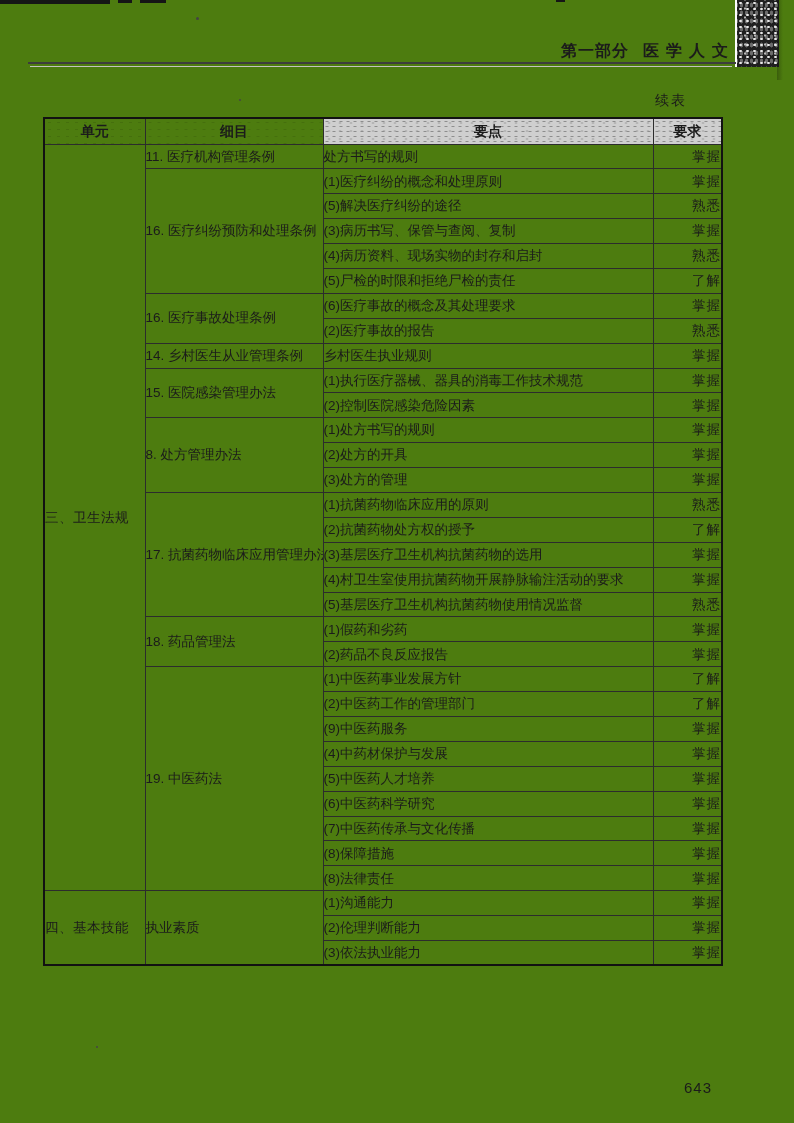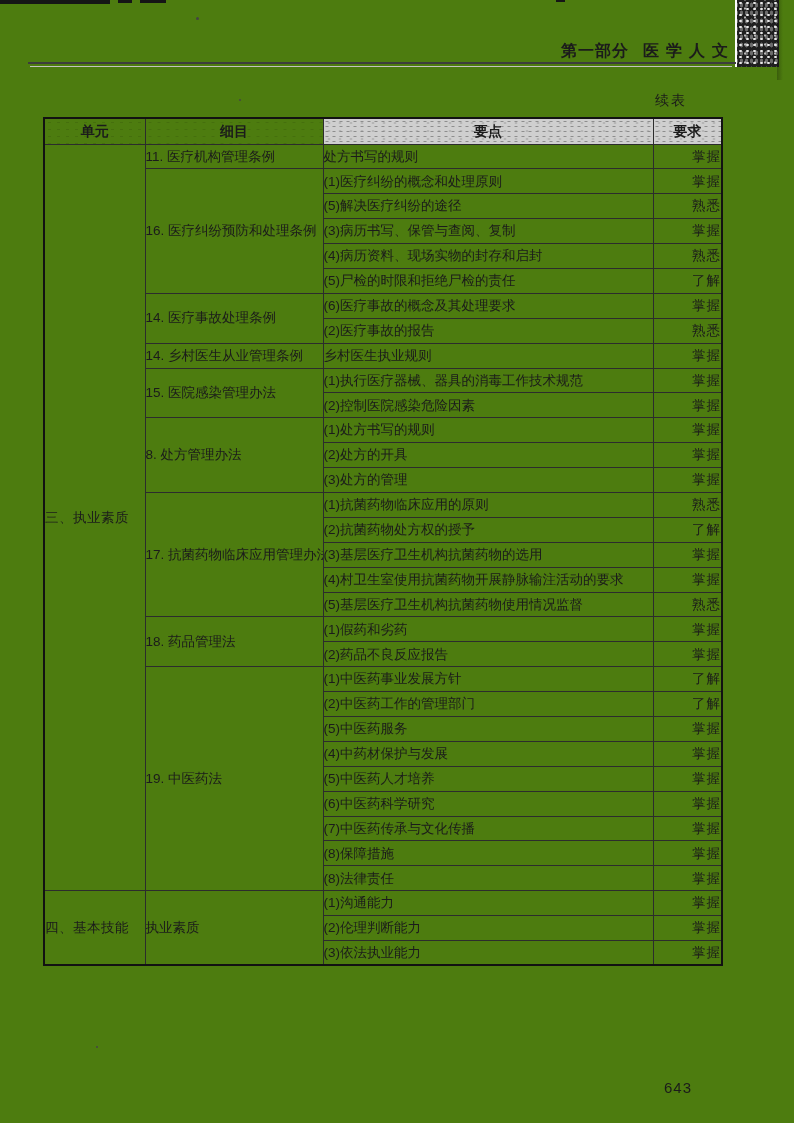--- a/index.html
+++ b/index.html
@@ -66,21 +66,21 @@
       radial-gradient(#8d8d8d 1px, transparent 1.4px),
       radial-gradient(#a8a8a8 1px, transparent 1.3px);
     background-size:7px 5px, 11px 8px;
   }
   td.cell-unit  { text-align:left; padding-left:3px;  letter-spacing:0.5px; }
   td.cell-item  { text-align:left; padding-left:5px; }
   td.cell-point { text-align:left; padding-left:8px; padding-right:3px; }
   td.cell-req   { text-align:right; letter-spacing:1px; }
 
   
-  .page-number { position:absolute; left:664px; top:1079px; font-size:15px; letter-spacing:1px; }
+  .page-number { position:absolute; left:684px; top:1079px; font-size:15px; letter-spacing:1px; }
 
   
   .speck { position:absolute; background:#444; border-radius:50%; }
 </style>
 </head>
 <body>
 
 <div class="page">
 
   <div class="edge-bar" style="left:0;top:0;width:110px;height:4px;"></div>
@@ -112,21 +112,21 @@
     <thead>
       <tr>
         <th>单元</th>
         <th>细目</th>
         <th class="shaded">要点</th>
         <th class="shaded">要求</th>
       </tr>
     </thead>
     <tbody>
         <tr>
-          <td class="cell-unit" rowspan="30">三、执业素质</td>
+          <td class="cell-unit" rowspan="30">三、卫生法规</td>
           <td class="cell-item">11. 医疗机构管理条例</td>
           <td class="cell-point">处方书写的规则</td>
           <td class="cell-req">掌握</td>
         </tr>
         <tr>
           <td class="cell-item" rowspan="5">16. 医疗纠纷预防和处理条例</td>
           <td class="cell-point">(1)医疗纠纷的概念和处理原则</td>
           <td class="cell-req">掌握</td>
         </tr>
         <tr>
@@ -139,21 +139,21 @@
         </tr>
         <tr>
           <td class="cell-point">(4)病历资料、现场实物的封存和启封</td>
           <td class="cell-req">熟悉</td>
         </tr>
         <tr>
           <td class="cell-point">(5)尸检的时限和拒绝尸检的责任</td>
           <td class="cell-req">了解</td>
         </tr>
         <tr>
-          <td class="cell-item" rowspan="2">14. 医疗事故处理条例</td>
+          <td class="cell-item" rowspan="2">16. 医疗事故处理条例</td>
           <td class="cell-point">(6)医疗事故的概念及其处理要求</td>
           <td class="cell-req">掌握</td>
         </tr>
         <tr>
           <td class="cell-point">(2)医疗事故的报告</td>
           <td class="cell-req">熟悉</td>
         </tr>
         <tr>
           <td class="cell-item">14. 乡村医生从业管理条例</td>
           <td class="cell-point">乡村医生执业规则</td>
@@ -214,21 +214,21 @@
         <tr>
           <td class="cell-item" rowspan="9">19. 中医药法</td>
           <td class="cell-point">(1)中医药事业发展方针</td>
           <td class="cell-req">了解</td>
         </tr>
         <tr>
           <td class="cell-point">(2)中医药工作的管理部门</td>
           <td class="cell-req">了解</td>
         </tr>
         <tr>
-          <td class="cell-point">(5)中医药服务</td>
+          <td class="cell-point">(9)中医药服务</td>
           <td class="cell-req">掌握</td>
         </tr>
         <tr>
           <td class="cell-point">(4)中药材保护与发展</td>
           <td class="cell-req">掌握</td>
         </tr>
         <tr>
           <td class="cell-point">(5)中医药人才培养</td>
           <td class="cell-req">掌握</td>
         </tr>

